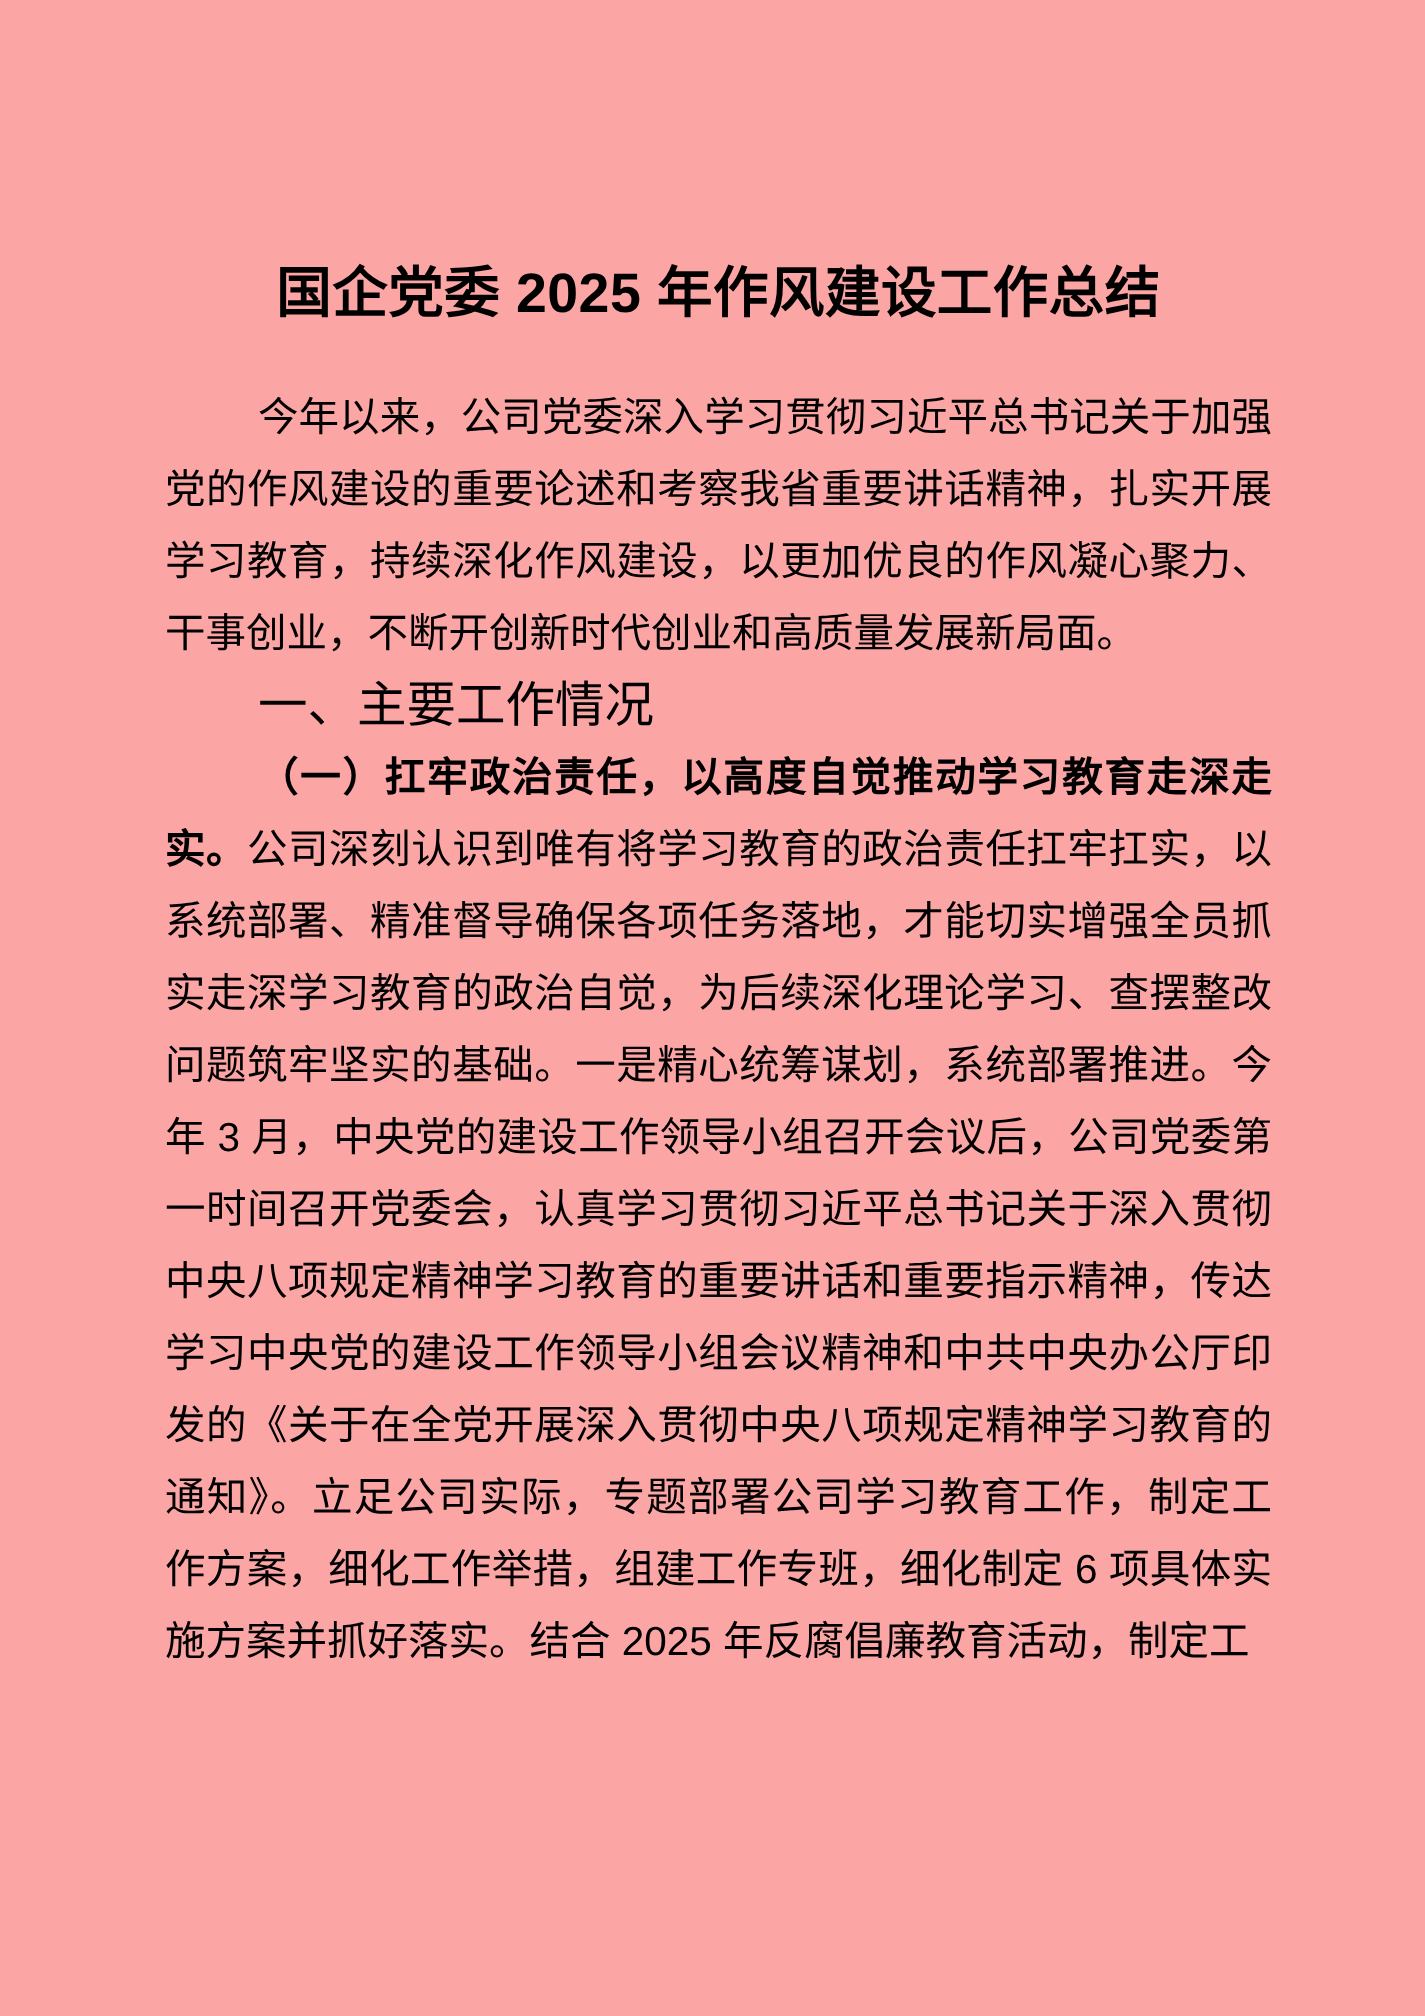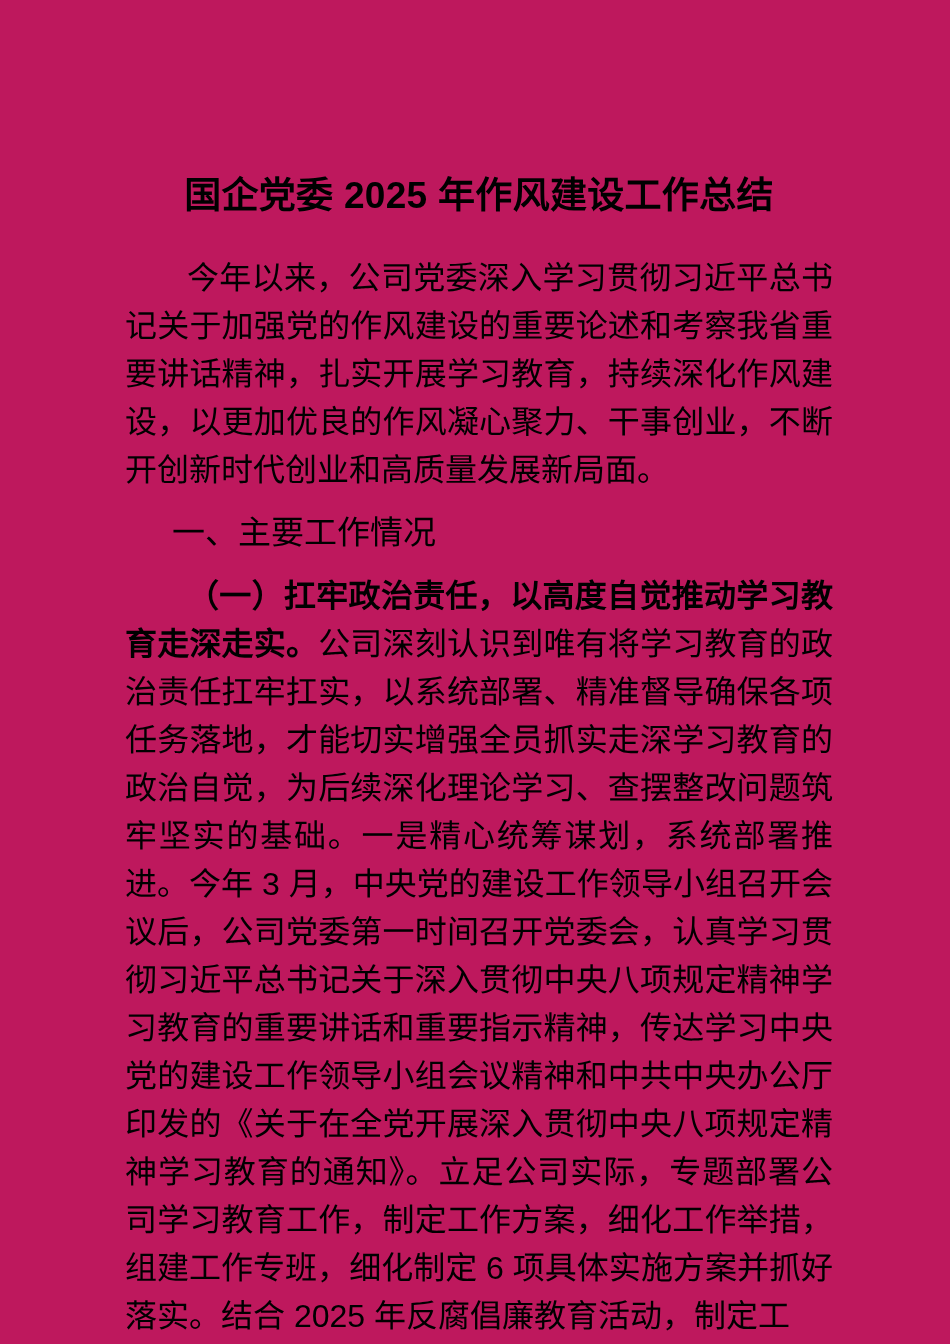--- a/index.html
+++ b/index.html
@@ -14,21 +14,21 @@
     overflow: hidden;
     font-family: "Liberation Sans", "DejaVu Sans", sans-serif;
     color: #000000;
     -webkit-font-smoothing: antialiased;
   }
 
   .page {
     position: relative;
     width: 950px;
     height: 1344px;
-    background: #be185d;
+    background: #fca5a5;
     box-sizing: border-box;
   }
 
   .content {
     position: absolute;
     left: 110px;
     top: 0;
     width: 738px;
   }
 
@@ -40,23 +40,23 @@
     font-size: 37px;
     font-weight: 700;
     line-height: 48px;
     letter-spacing: 0.3px;
     padding-top: 172px;
     white-space: nowrap;
   }
 
   
   .para {
-    margin: 15px;
+    margin: 0;
     padding: 0;
-    font-size: 32px;
+    font-size: 27px;
     line-height: 48px;
     text-align: justify;
     text-justify: inter-ideograph;
     text-align-last: left;
     letter-spacing: 0px;
     word-break: break-all;
   }
 
   .para.indent {
     text-indent: 62px;

